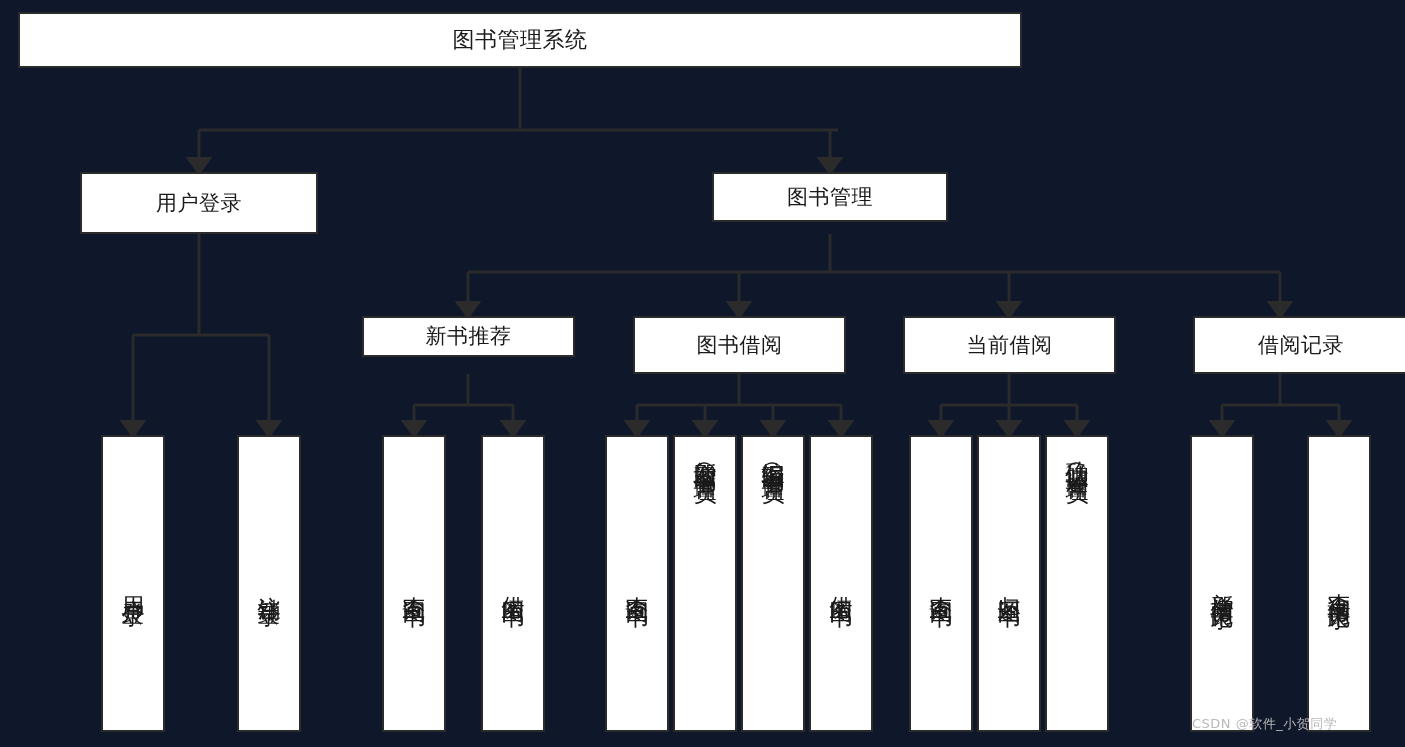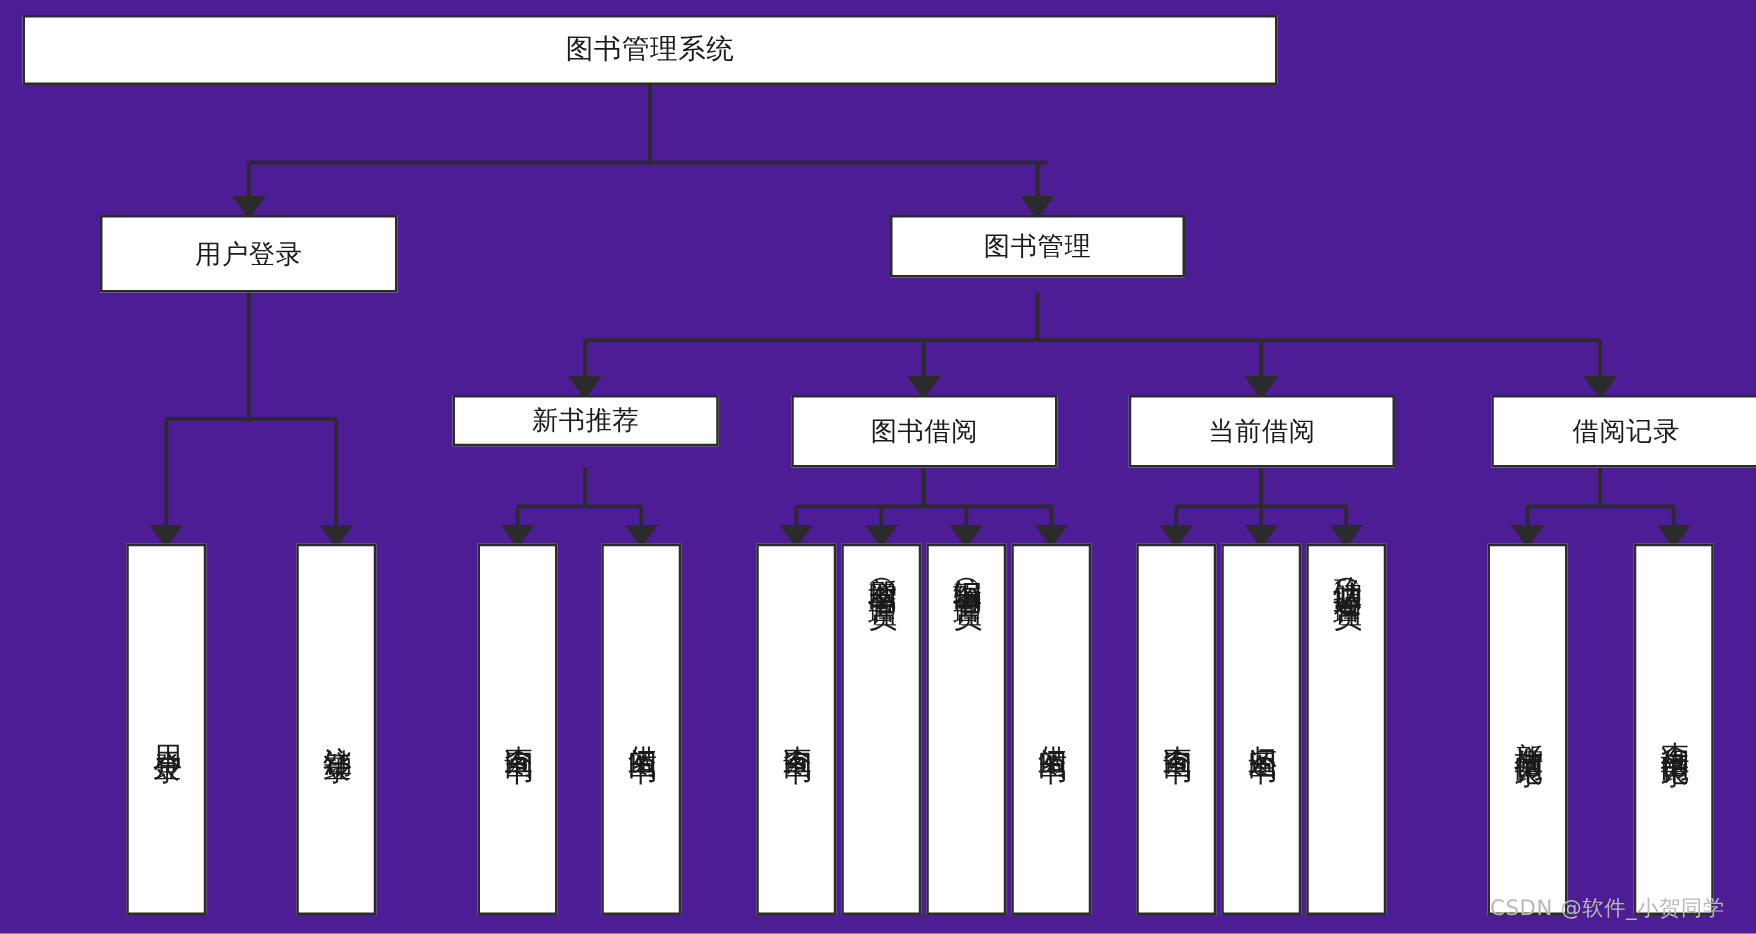--- a/index.html
+++ b/index.html
@@ -8,21 +8,21 @@
     padding: 0;
     background: #ffffff;
   }
   body {
     font-family: "DejaVu Sans", "Liberation Sans", sans-serif;
   }
   #canvas {
     position: relative;
     width: 1405px;
     height: 747px;
-    background: #4c1d95;
+    background: #0f172a;
     overflow: hidden;
   }
   .node {
     position: absolute;
     box-sizing: border-box;
     border: 2.5px solid #2b2b2b;
     background: #ffffff;
     display: flex;
     align-items: center;
     justify-content: center;
@@ -65,21 +65,21 @@
   #wires {
     position: absolute;
     left: 0;
     top: 0;
     width: 1405px;
     height: 747px;
     pointer-events: none;
   }
   .watermark {
     position: absolute;
-    font-size: 17px;
+    font-size: 13px;
     color: #b9b9b9;
     letter-spacing: 0.5px;
     white-space: nowrap;
     font-family: "DejaVu Sans", "Liberation Sans", sans-serif;
   }
 </style>
 </head>
 <body>
 
 <div id="canvas">

